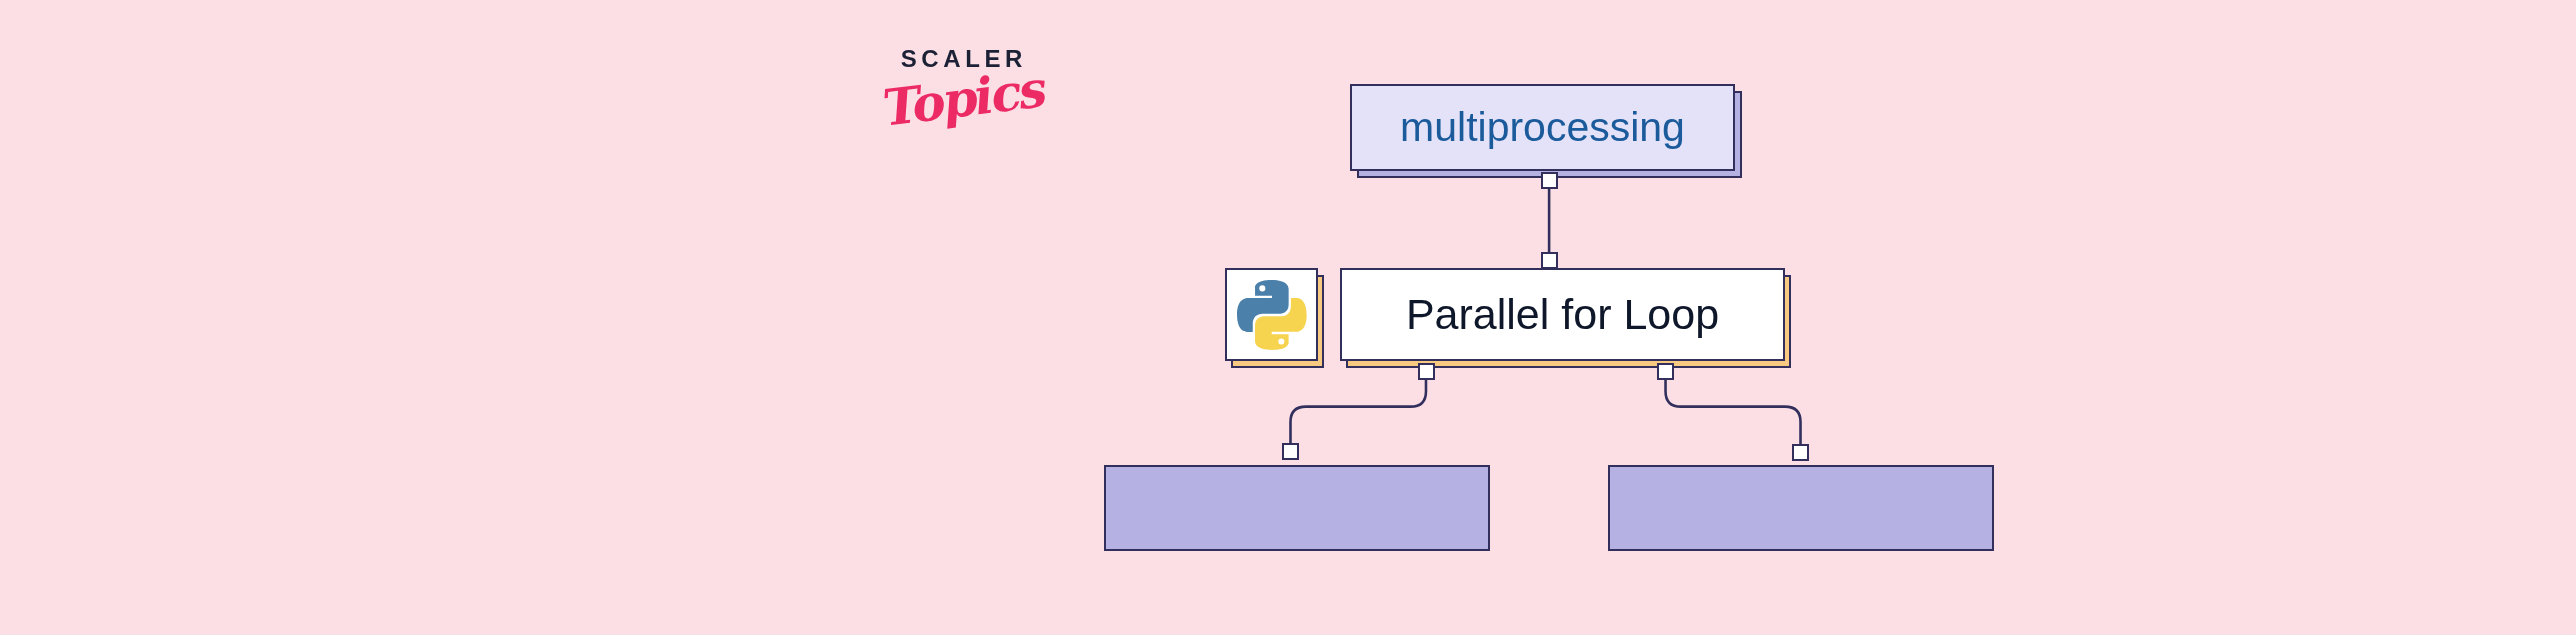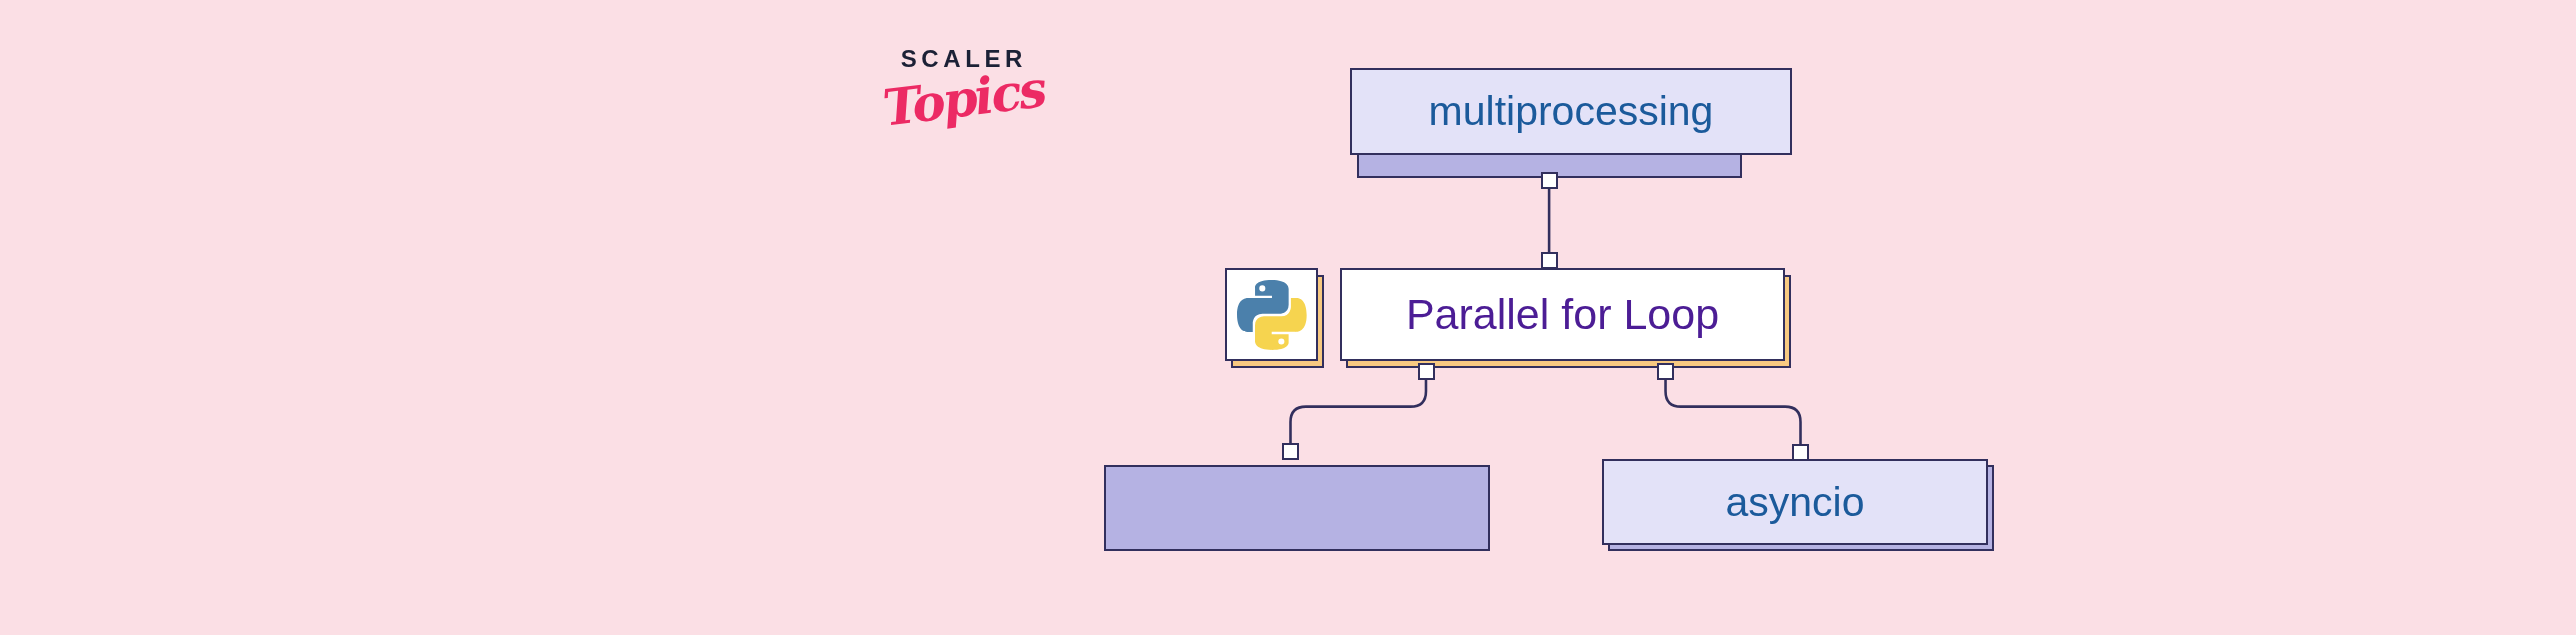--- a/index.html
+++ b/index.html
@@ -40,26 +40,26 @@
     display: flex; align-items: center; justify-content: center;
     z-index: 2;
   }
   .node.lav   { background: #E3E2F8; }
   .node.white { background: #FFFFFF; }
 
   .node .label-blue {
     color: #1B5A9B; font-size: 41px; line-height: 1; white-space: nowrap;
   }
   .node .label-navy {
-    color: #4c1d95; font-size: 43px; line-height: 1; white-space: nowrap;
+    color: #0f172a; font-size: 43px; line-height: 1; white-space: nowrap;
   }
 
   
   #sh-mp   { left: 1357px; top: 91px; width: 385px; height: 87px; }
-  #nd-mp   { left: 1350px; top: 68px; width: 442px; height: 87px; }
+  #nd-mp   { left: 1350px; top: 84px; width: 385px; height: 87px; }
 
   #sh-py   { left: 1231px; top: 275px; width: 93px; height: 93px; }
   #nd-py   { left: 1225px; top: 268px; width: 93px; height: 93px; }
 
   #sh-par  { left: 1346px; top: 275px; width: 445px; height: 93px; }
   #nd-par  { left: 1340px; top: 268px; width: 445px; height: 93px; }
 
   #sh-job  { left: 1104px; top: 465px; width: 386px; height: 86px; }
   #nd-job  { left: 1097px; top: 458px; width: 386px; height: 86px; }
 
@@ -110,23 +110,20 @@
       <path fill="#4B80AB" d="M54.92 0C26.85 0 28.6 12.17 28.6 12.17l.03 12.61h26.82v3.79H17.93S0 26.52 0 54.9c0 28.38 15.65 27.37 15.65 27.37h9.34V69.12s-.5-15.65 15.4-15.65h26.6s14.9.24 14.9-14.4V15.03S84.15 0 54.92 0zM40.13 8.48a4.83 4.83 0 1 1 0 9.66 4.83 4.83 0 0 1 0-9.66z"></path>
       <path fill="#F6D44F" d="M55.55 110.82c28.07 0 26.32-12.17 26.32-12.17l-.03-12.61H55.02v-3.79h37.52s17.93 2.03 17.93-26.35c0-28.38-15.65-27.37-15.65-27.37h-9.34V41.7s.5 15.65-15.4 15.65h-26.6s-14.9-.24-14.9 14.4v24.19s-2.26 14.88 26.97 14.88zM70.34 102.34a4.83 4.83 0 1 1 0-9.66 4.83 4.83 0 0 1 0 9.66z"></path>
     </svg>
   </div>
 
   <div class="node white" id="nd-par">
     <span class="label-navy">Parallel for Loop</span>
   </div>
 
 
-  <div class="node lav" id="nd-asy">
-    <span class="label-blue">asyncio</span>
-  </div>
 
   <svg class="wires" width="3091" height="636" viewBox="0 0 6000 1234">
     <path class="wire" d="M 3007 355 L 3007 500"></path>
     <path class="wire" d="M 2768 731 L 2768 759 Q 2768 789 2738 789 L 2535 789 Q 2505 789 2505 819 L 2505 866"></path>
     <path class="wire" d="M 3233 731 L 3233 759 Q 3233 789 3263 789 L 3465 789 Q 3495 789 3495 819 L 3495 866"></path>
   </svg>
 
   <div class="port" id="port-mp-bottom"></div>
   <div class="port" id="port-par-top"></div>
   <div class="port" id="port-par-bot-left"></div>

